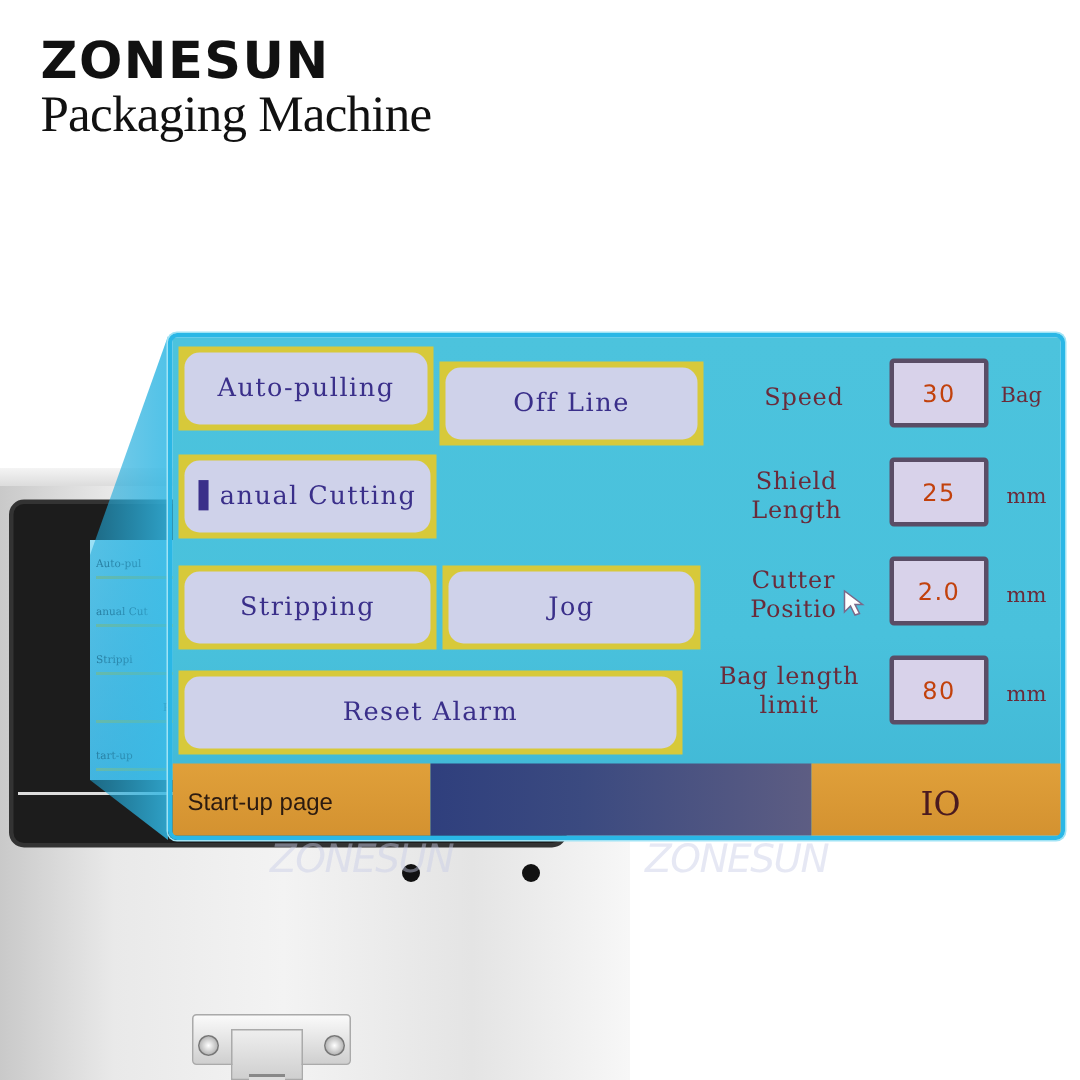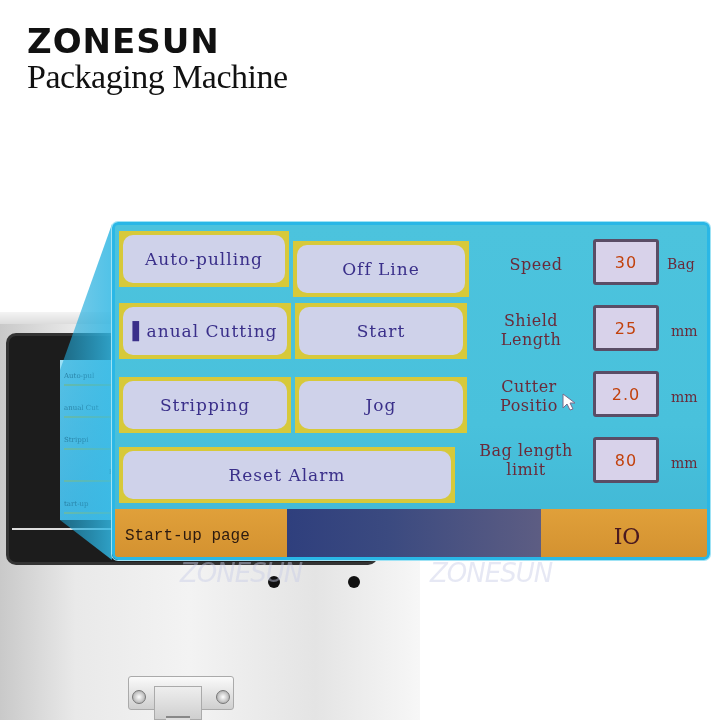--- a/index.html
+++ b/index.html
@@ -44,21 +44,21 @@
     font-family: "DejaVu Serif", serif; font-size: 17px; color: #3a2f8a; letter-spacing: 1px; white-space: nowrap; }
 
   .param-label { position: absolute; font-family: "DejaVu Serif", serif; font-size: 16px; color: #6a2b3a; text-align: center; line-height: 19px; letter-spacing: 0.5px; }
   .param-box { position: absolute; width: 66px; height: 46px; background: #d8d2ea; border: 3px solid #5a4d66; border-radius: 3px;
     display: flex; align-items: center; justify-content: center;
     font-family: "DejaVu Sans", sans-serif; font-size: 16px; color: #c2410c; letter-spacing: 1px; }
   .param-unit { position: absolute; font-family: "DejaVu Serif", serif; font-size: 14px; color: #6a2b3a; }
 
   .footer { position: absolute; left: 0; top: 284px; width: 598px; height: 54px; display: flex; }
   .footer-left { width: 172px; height: 100%; background: linear-gradient(180deg,#e0a03a,#d2902f); display: flex; align-items: center; padding-left: 10px;
-    font-family: Liberation Mono, monospace; font-size: 16px; color: #2b1a10; }
+    font-family: Liberation Sans, sans-serif; font-size: 16px; color: #2b1a10; }
   .footer-mid { flex: 1; height: 100%; background: linear-gradient(90deg, #2f3f7d, #3b4a80 40%, #5d5d83 100%); }
   .footer-right { width: 172px; height: 100%; background: linear-gradient(180deg,#e0a03a,#d2902f); display: flex; align-items: center; justify-content: center;
     font-family: "DejaVu Serif", serif; font-size: 22px; color: #4a1a20; }
 
   .cursor-icon { position: absolute; left: 446px; top: 168px; width: 18px; height: 18px; }
 </style>
 </head>
 <body>
 
 <div class="brand">
@@ -102,23 +102,20 @@
 <div class="hmi">
   <div class="btn" style="left:4px;top:6px;width:170px;height:56px">
     <div class="btn-inner">Auto-pulling</div>
   </div>
   <div class="btn" style="left:178px;top:16px;width:176px;height:56px">
     <div class="btn-inner">Off Line</div>
   </div>
   <div class="btn" style="left:4px;top:78px;width:172px;height:56px">
     <div class="btn-inner">▌anual Cutting</div>
   </div>
-  <div class="btn" style="left:180px;top:78px;width:172px;height:56px">
-    <div class="btn-inner">Start</div>
-  </div>
   <div class="btn" style="left:4px;top:152px;width:172px;height:56px">
     <div class="btn-inner">Stripping</div>
   </div>
   <div class="btn" style="left:180px;top:152px;width:172px;height:56px">
     <div class="btn-inner">Jog</div>
   </div>
   <div class="btn" style="left:4px;top:222px;width:336px;height:56px">
     <div class="btn-inner">Reset Alarm</div>
   </div>
 

